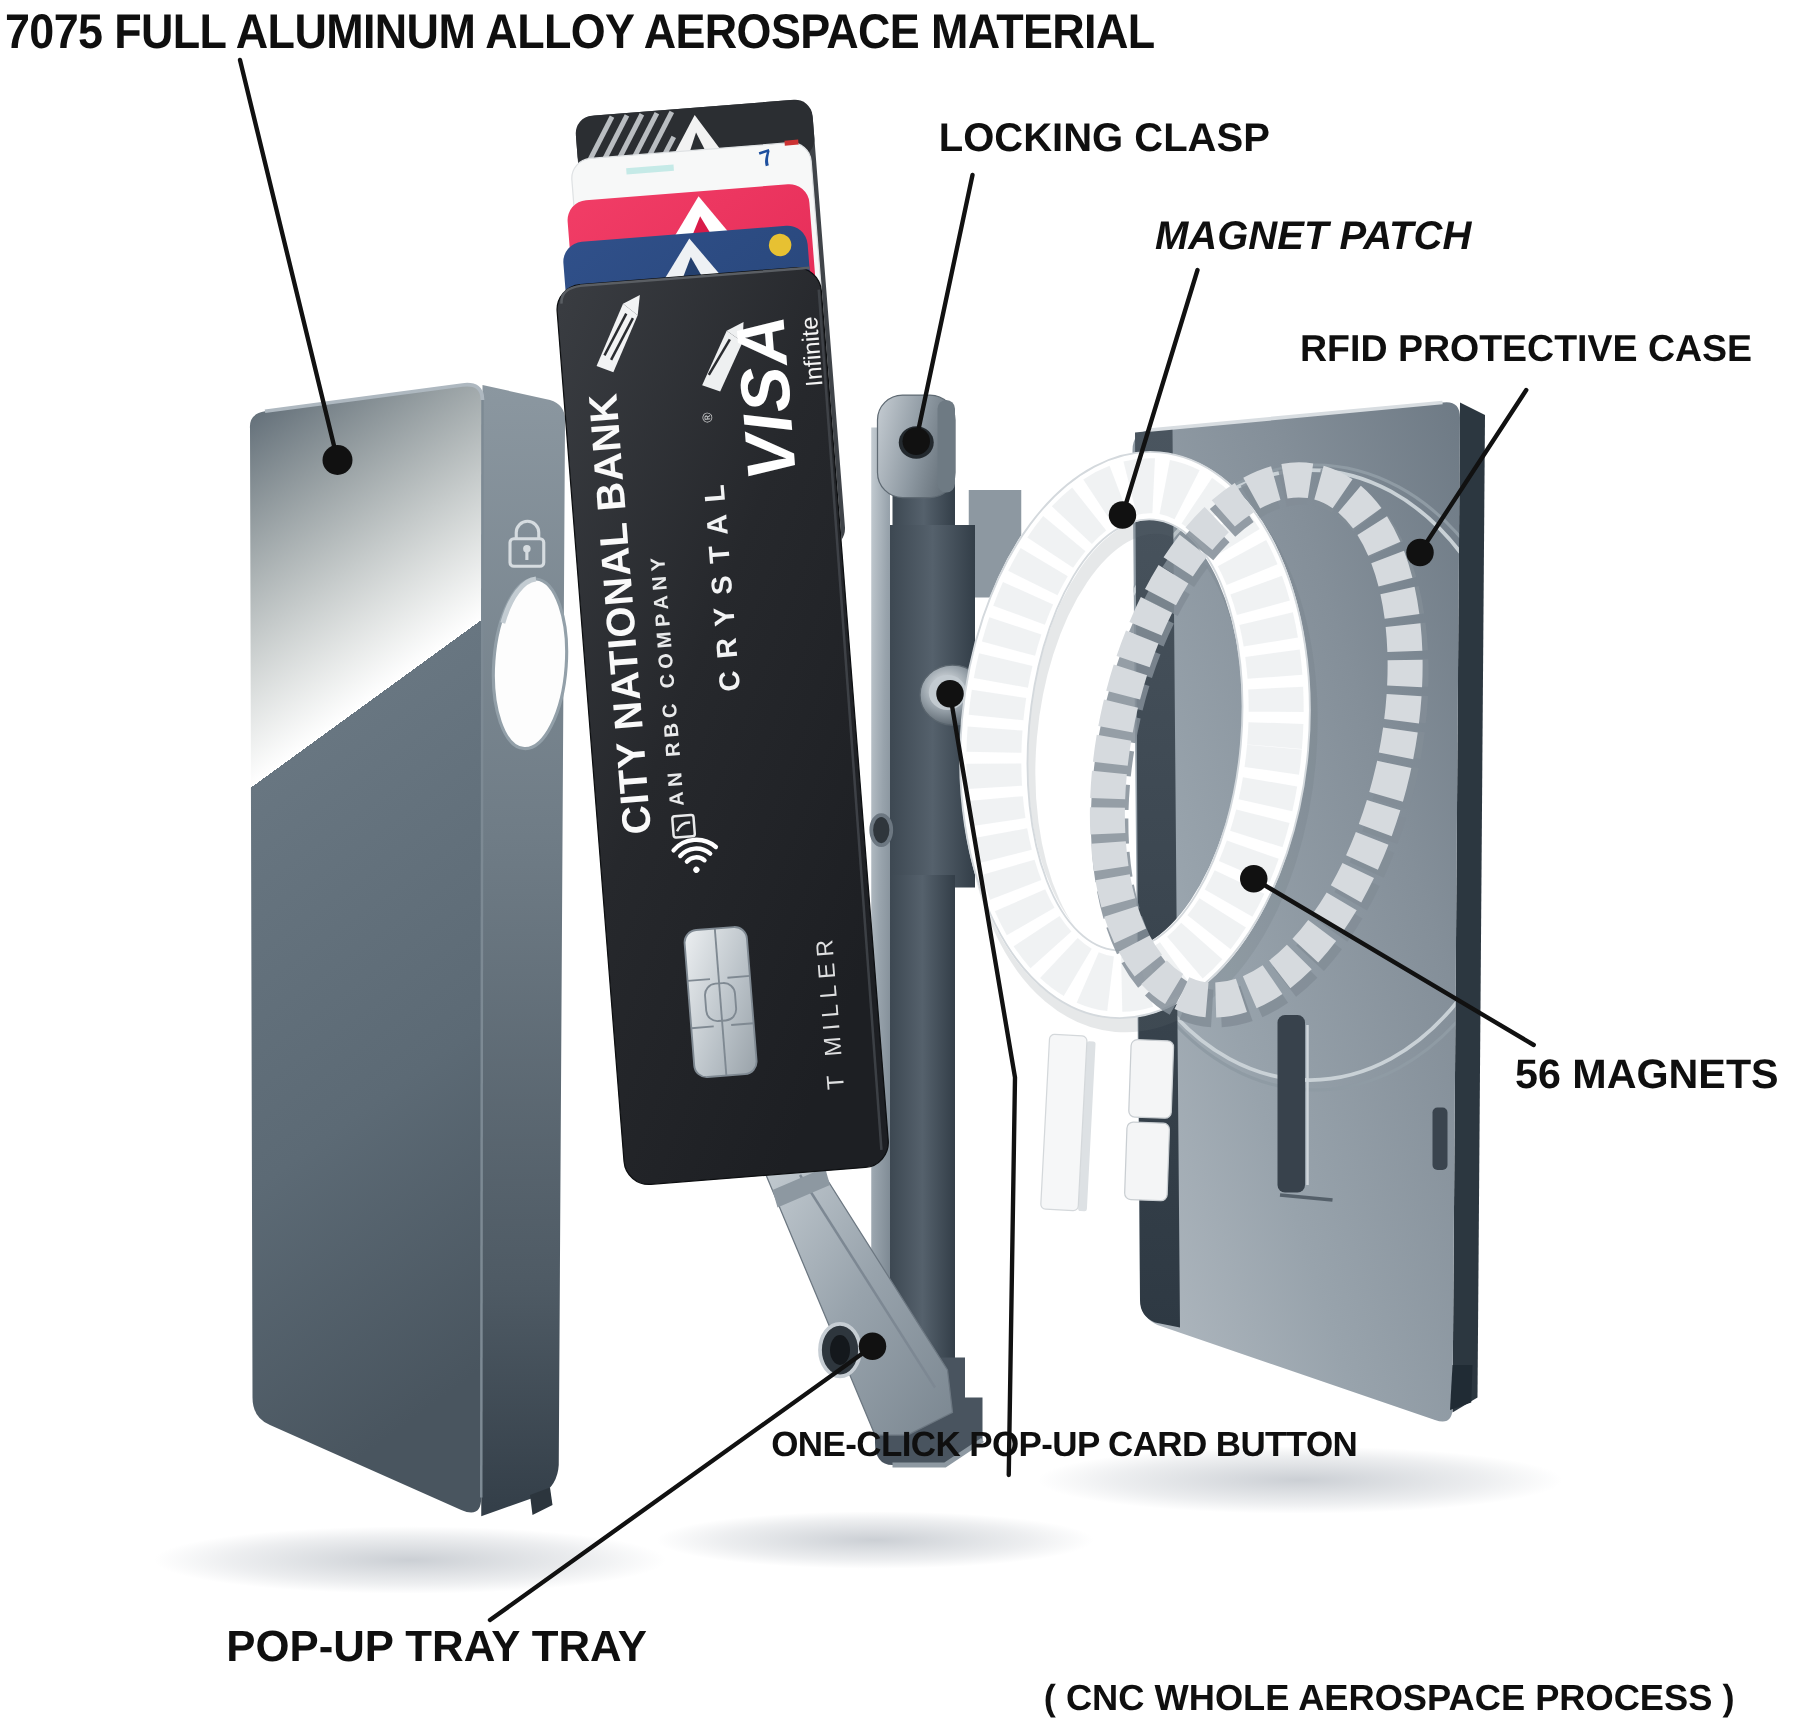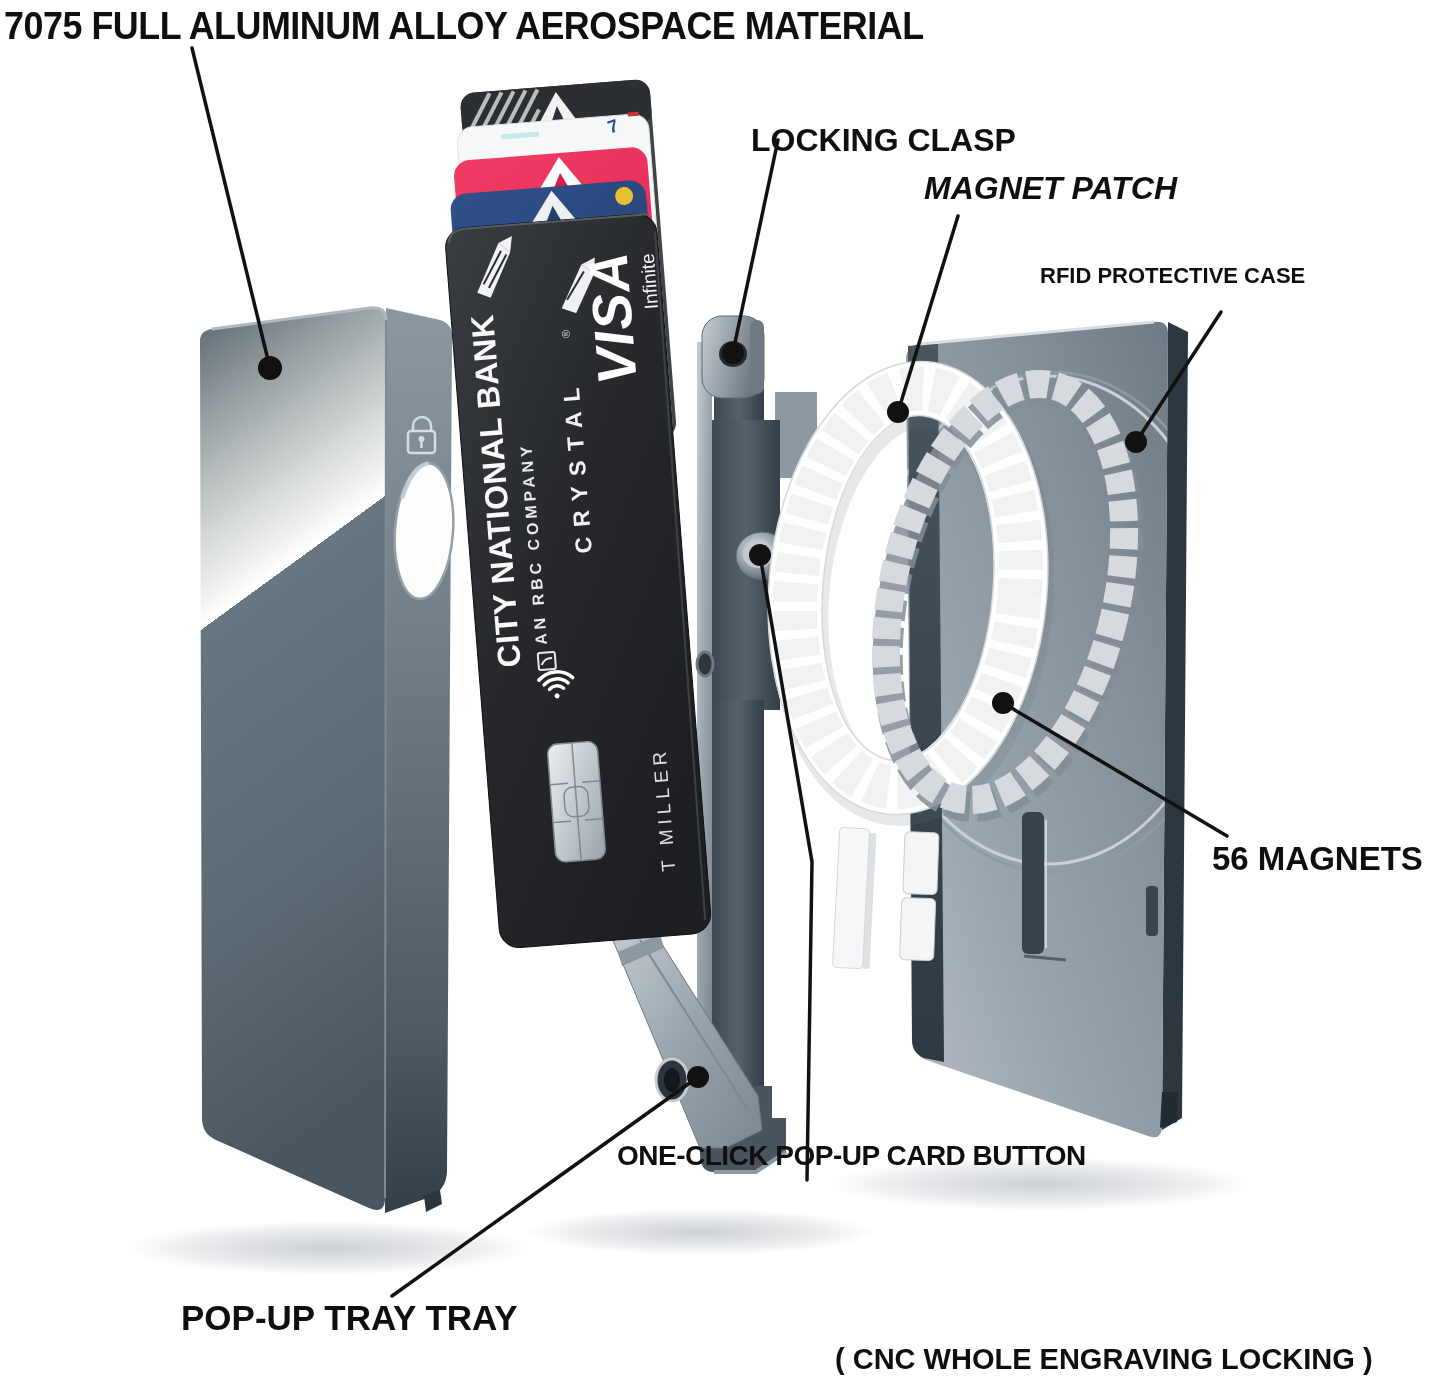--- a/index.html
+++ b/index.html
@@ -2,23 +2,23 @@
 <html><head>
 <meta charset="utf-8">
 <style>
   html,body{margin:0;padding:0;background:#ffffff;}
   #stage{position:relative;width:1445px;height:1383px;background:#ffffff;overflow:hidden;
          font-family:"Liberation Sans",sans-serif;}
   #scene{position:absolute;left:0;top:0;}
   .callout{position:absolute;font-weight:700;color:#0f0f0f;white-space:nowrap;
            font-family:"Liberation Sans",sans-serif;transform-origin:left top;}
   .cl-title{left:4px;top:4px;font-size:37px;letter-spacing:-0.5px;transform:scale(0.97,1.05);}
-  .cl-clasp{left:751px;top:92px;font-size:32px;margin-top:30px;}
+  .cl-clasp{left:751px;top:92px;font-size:32px;}
   .cl-patch{left:924px;top:170px;font-size:32px;font-style:italic;}
-  .cl-rfid{left:1040px;top:263px;font-size:22px;}
+  .cl-rfid{left:1040px;top:263px;font-size:30px;}
   .cl-magnets{left:1212px;top:840px;font-size:33px;}
   .cl-button{left:617px;top:1140px;font-size:28px;letter-spacing:-0.5px;}
   .cl-tray{left:181px;top:1298px;font-size:35px;}
   .cl-cnc{left:835px;top:1343px;font-size:29px;}
 </style>
 </head>
 <body>
 
 <div id="stage">
 
@@ -299,15 +299,15 @@
   </g>
 </svg>
 
 <div class="callout cl-title">7075 FULL ALUMINUM ALLOY AEROSPACE MATERIAL</div>
 <div class="callout cl-clasp">LOCKING CLASP</div>
 <div class="callout cl-patch">MAGNET PATCH</div>
 <div class="callout cl-rfid">RFID PROTECTIVE CASE</div>
 <div class="callout cl-magnets">56 MAGNETS</div>
 <div class="callout cl-button">ONE-CLICK POP-UP CARD BUTTON</div>
 <div class="callout cl-tray">POP-UP TRAY TRAY</div>
-<div class="callout cl-cnc">( CNC WHOLE ENGRAVING LOCKING )</div>
+<div class="callout cl-cnc">( CNC WHOLE AEROSPACE PROCESS )</div>
 
 </div>
 
 </body></html>

